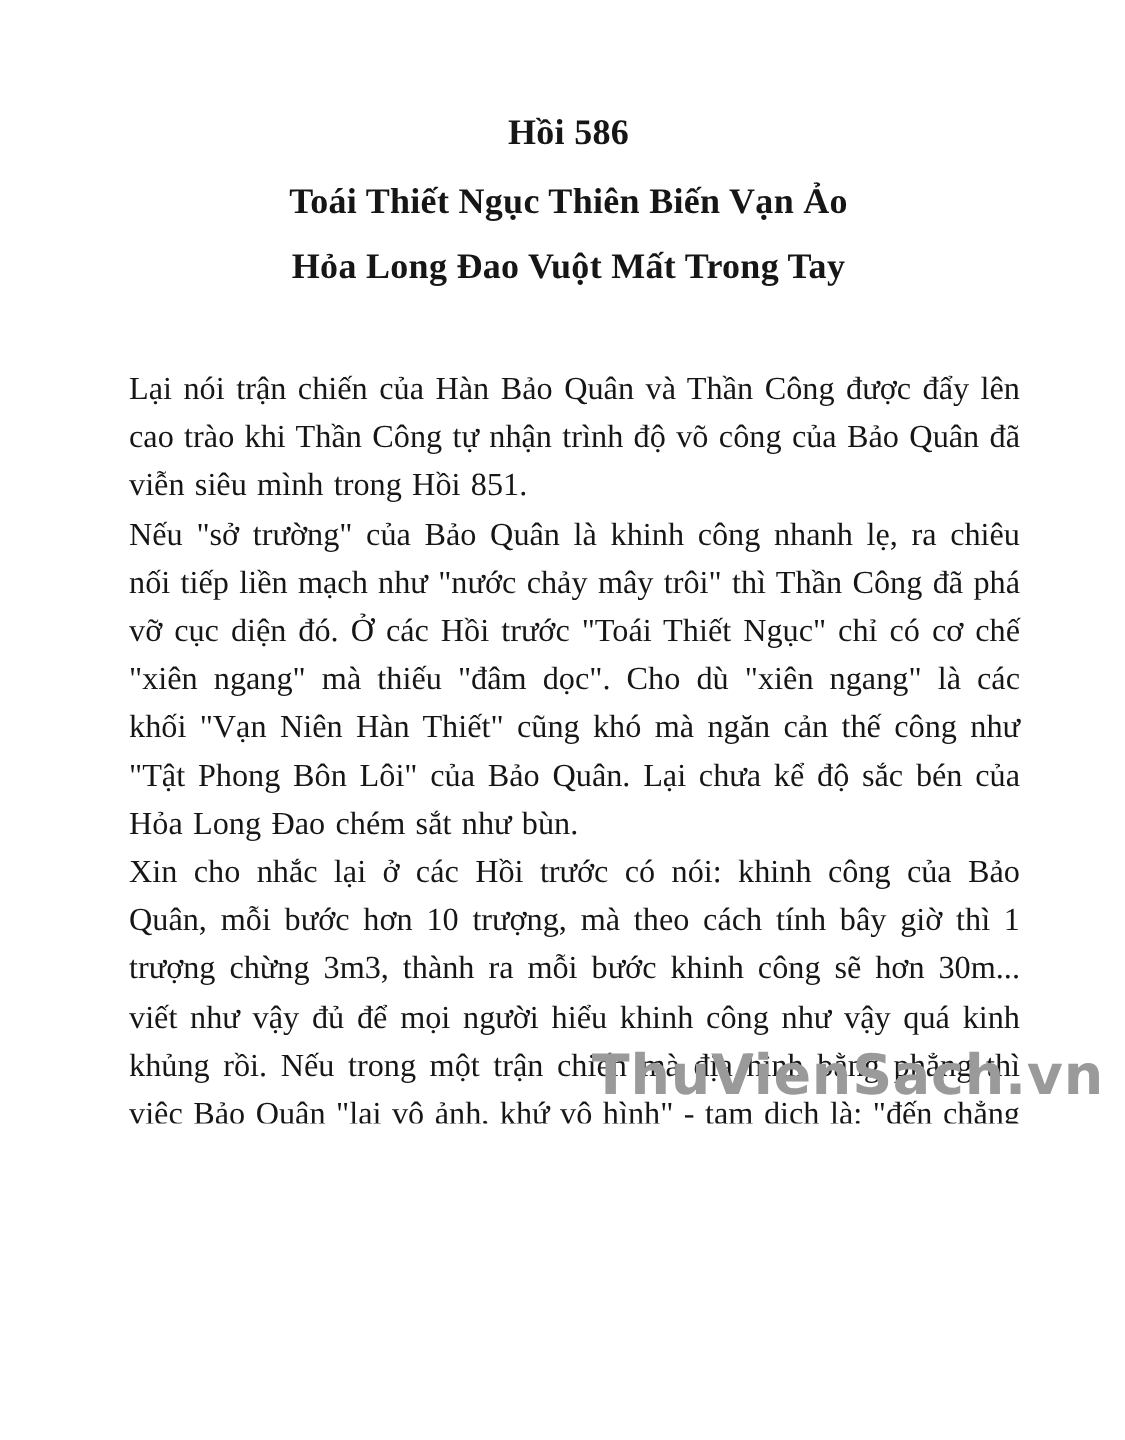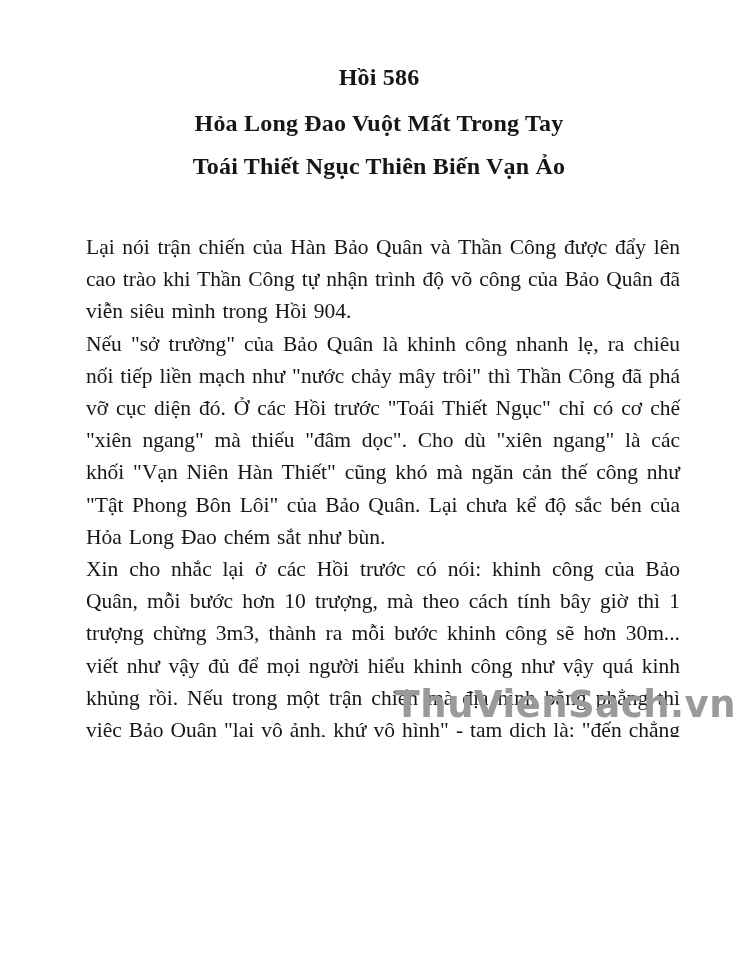--- a/index.html
+++ b/index.html
@@ -4,21 +4,21 @@
 <style>
   html, body {
     margin: 0;
     padding: 0;
     background: #ffffff;
   }
   .page {
     position: relative;
     width: 750px;
     height: 733px;
-    margin: 4px auto;
+    margin: 16px auto;
     background: var(--bg, #ffffff);
     overflow: hidden;
     font-family: "Liberation Serif", "DejaVu Serif", serif;
     color: var(--text, #161616);
     box-sizing: border-box;
     padding: 58px 70px 0 86px;
   }
   .heading-block {
     text-align: center;
     
@@ -60,25 +60,25 @@
     color: var(--watermark, #9a9a9a);
   }
 </style>
 </head>
 <body>
 
 <div class="page" style="--text: #161616; --watermark: #9a9a9a; --bg: #ffffff;">
 
   <div class="heading-block">
     <h1 class="chapter">Hồi 586</h1>
+    <h2 class="chapter-title">Toái Thiết Ngục Thiên Biến Vạn Ảo</h2>
     <h2 class="chapter-title">Hỏa Long Đao Vuột Mất Trong Tay</h2>
-    <h2 class="chapter-title">Toái Thiết Ngục Thiên Biến Vạn Ảo</h2>
   </div>
 
   <div class="body-text">
-    <p>Lại nói trận chiến của Hàn Bảo Quân và Thần Công được đẩy lên cao trào khi Thần Công tự nhận trình độ võ công của Bảo Quân đã viễn siêu mình trong Hồi 904.</p>
+    <p>Lại nói trận chiến của Hàn Bảo Quân và Thần Công được đẩy lên cao trào khi Thần Công tự nhận trình độ võ công của Bảo Quân đã viễn siêu mình trong Hồi 851.</p>
     <p>Nếu "sở trường" của Bảo Quân là khinh công nhanh lẹ, ra chiêu nối tiếp liền mạch như "nước chảy mây trôi" thì Thần Công đã phá vỡ cục diện đó. Ở các Hồi trước "Toái Thiết Ngục" chỉ có cơ chế "xiên ngang" mà thiếu "đâm dọc". Cho dù "xiên ngang" là các khối "Vạn Niên Hàn Thiết" cũng khó mà ngăn cản thế công như "Tật Phong Bôn Lôi" của Bảo Quân. Lại chưa kể độ sắc bén của Hỏa Long Đao chém sắt như bùn.</p>
     <p>Xin cho nhắc lại ở các Hồi trước có nói: khinh công của Bảo Quân, mỗi bước hơn 10 trượng, mà theo cách tính bây giờ thì 1 trượng chừng 3m3, thành ra mỗi bước khinh công sẽ hơn 30m... viết như vậy đủ để mọi người hiểu khinh công như vậy quá kinh khủng rồi. Nếu trong một trận chiến mà địa hình bằng phẳng thì việc Bảo Quân "lai vô ảnh, khứ vô hình" - tạm dịch là: "đến chẳng thấy bóng, mà đi chẳng thấy hình" không phải là quá khó.</p>
   </div>
 
   <div class="watermark">ThuVienSach.vn</div>
 
 </div>
 
 </body></html>

